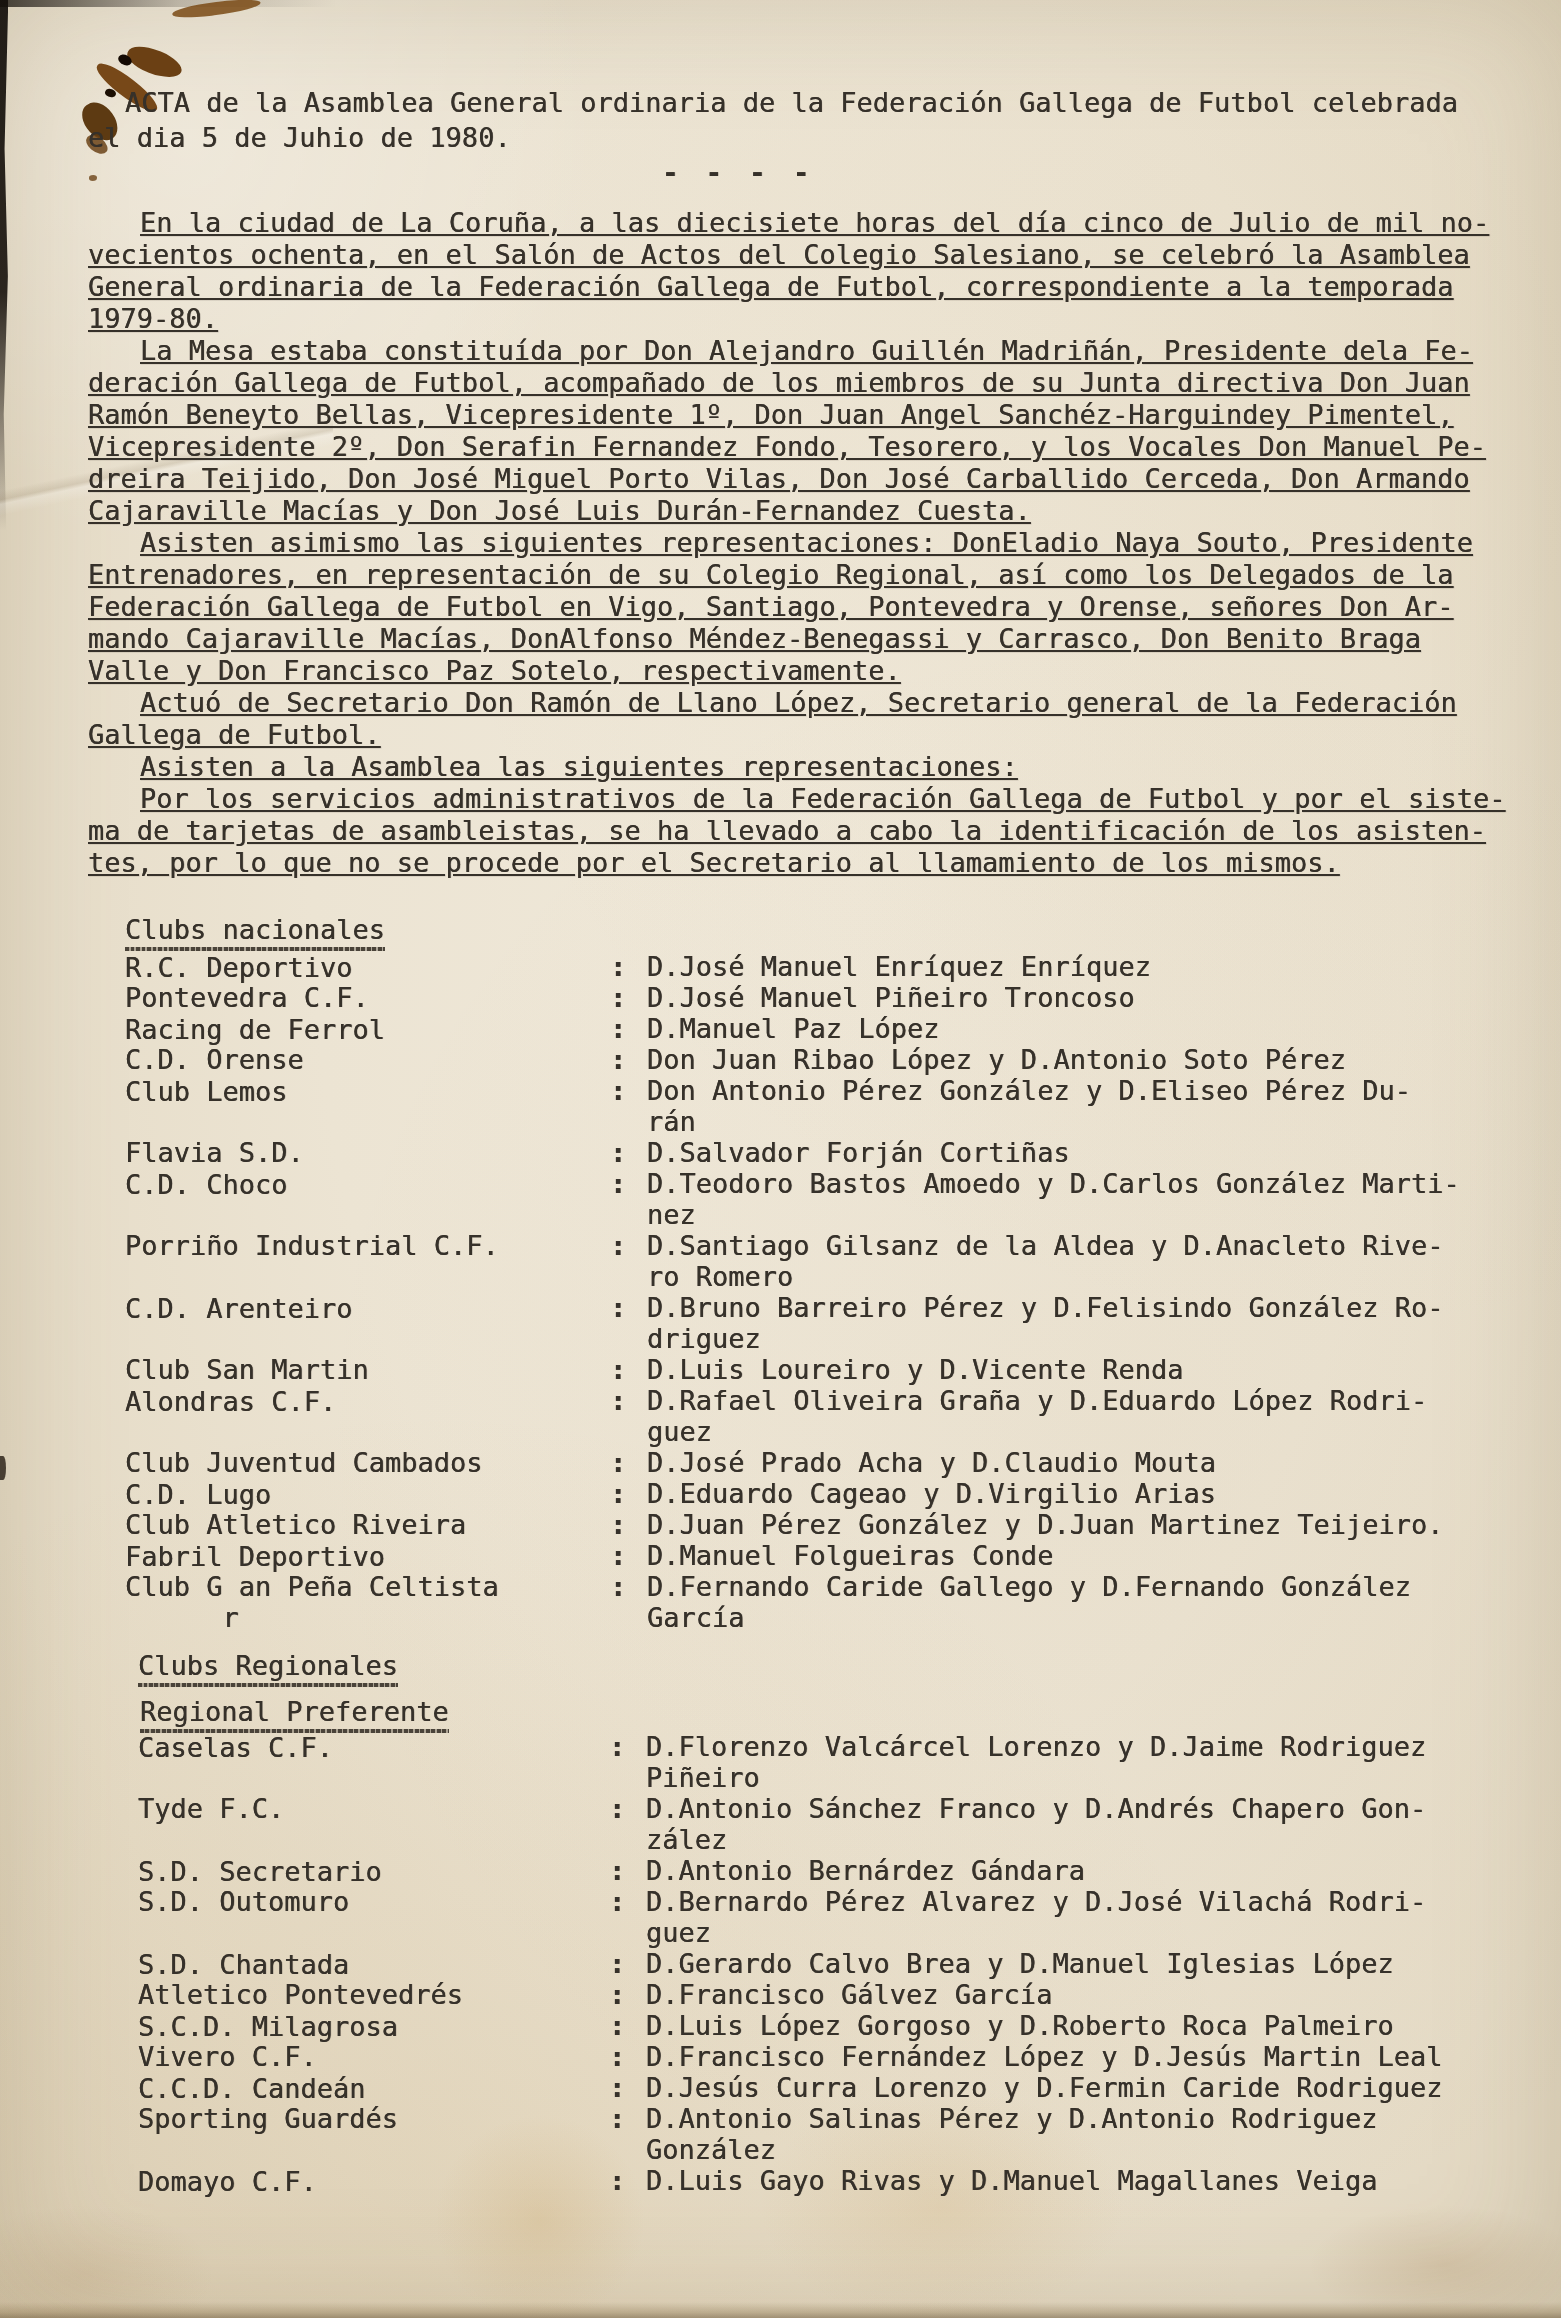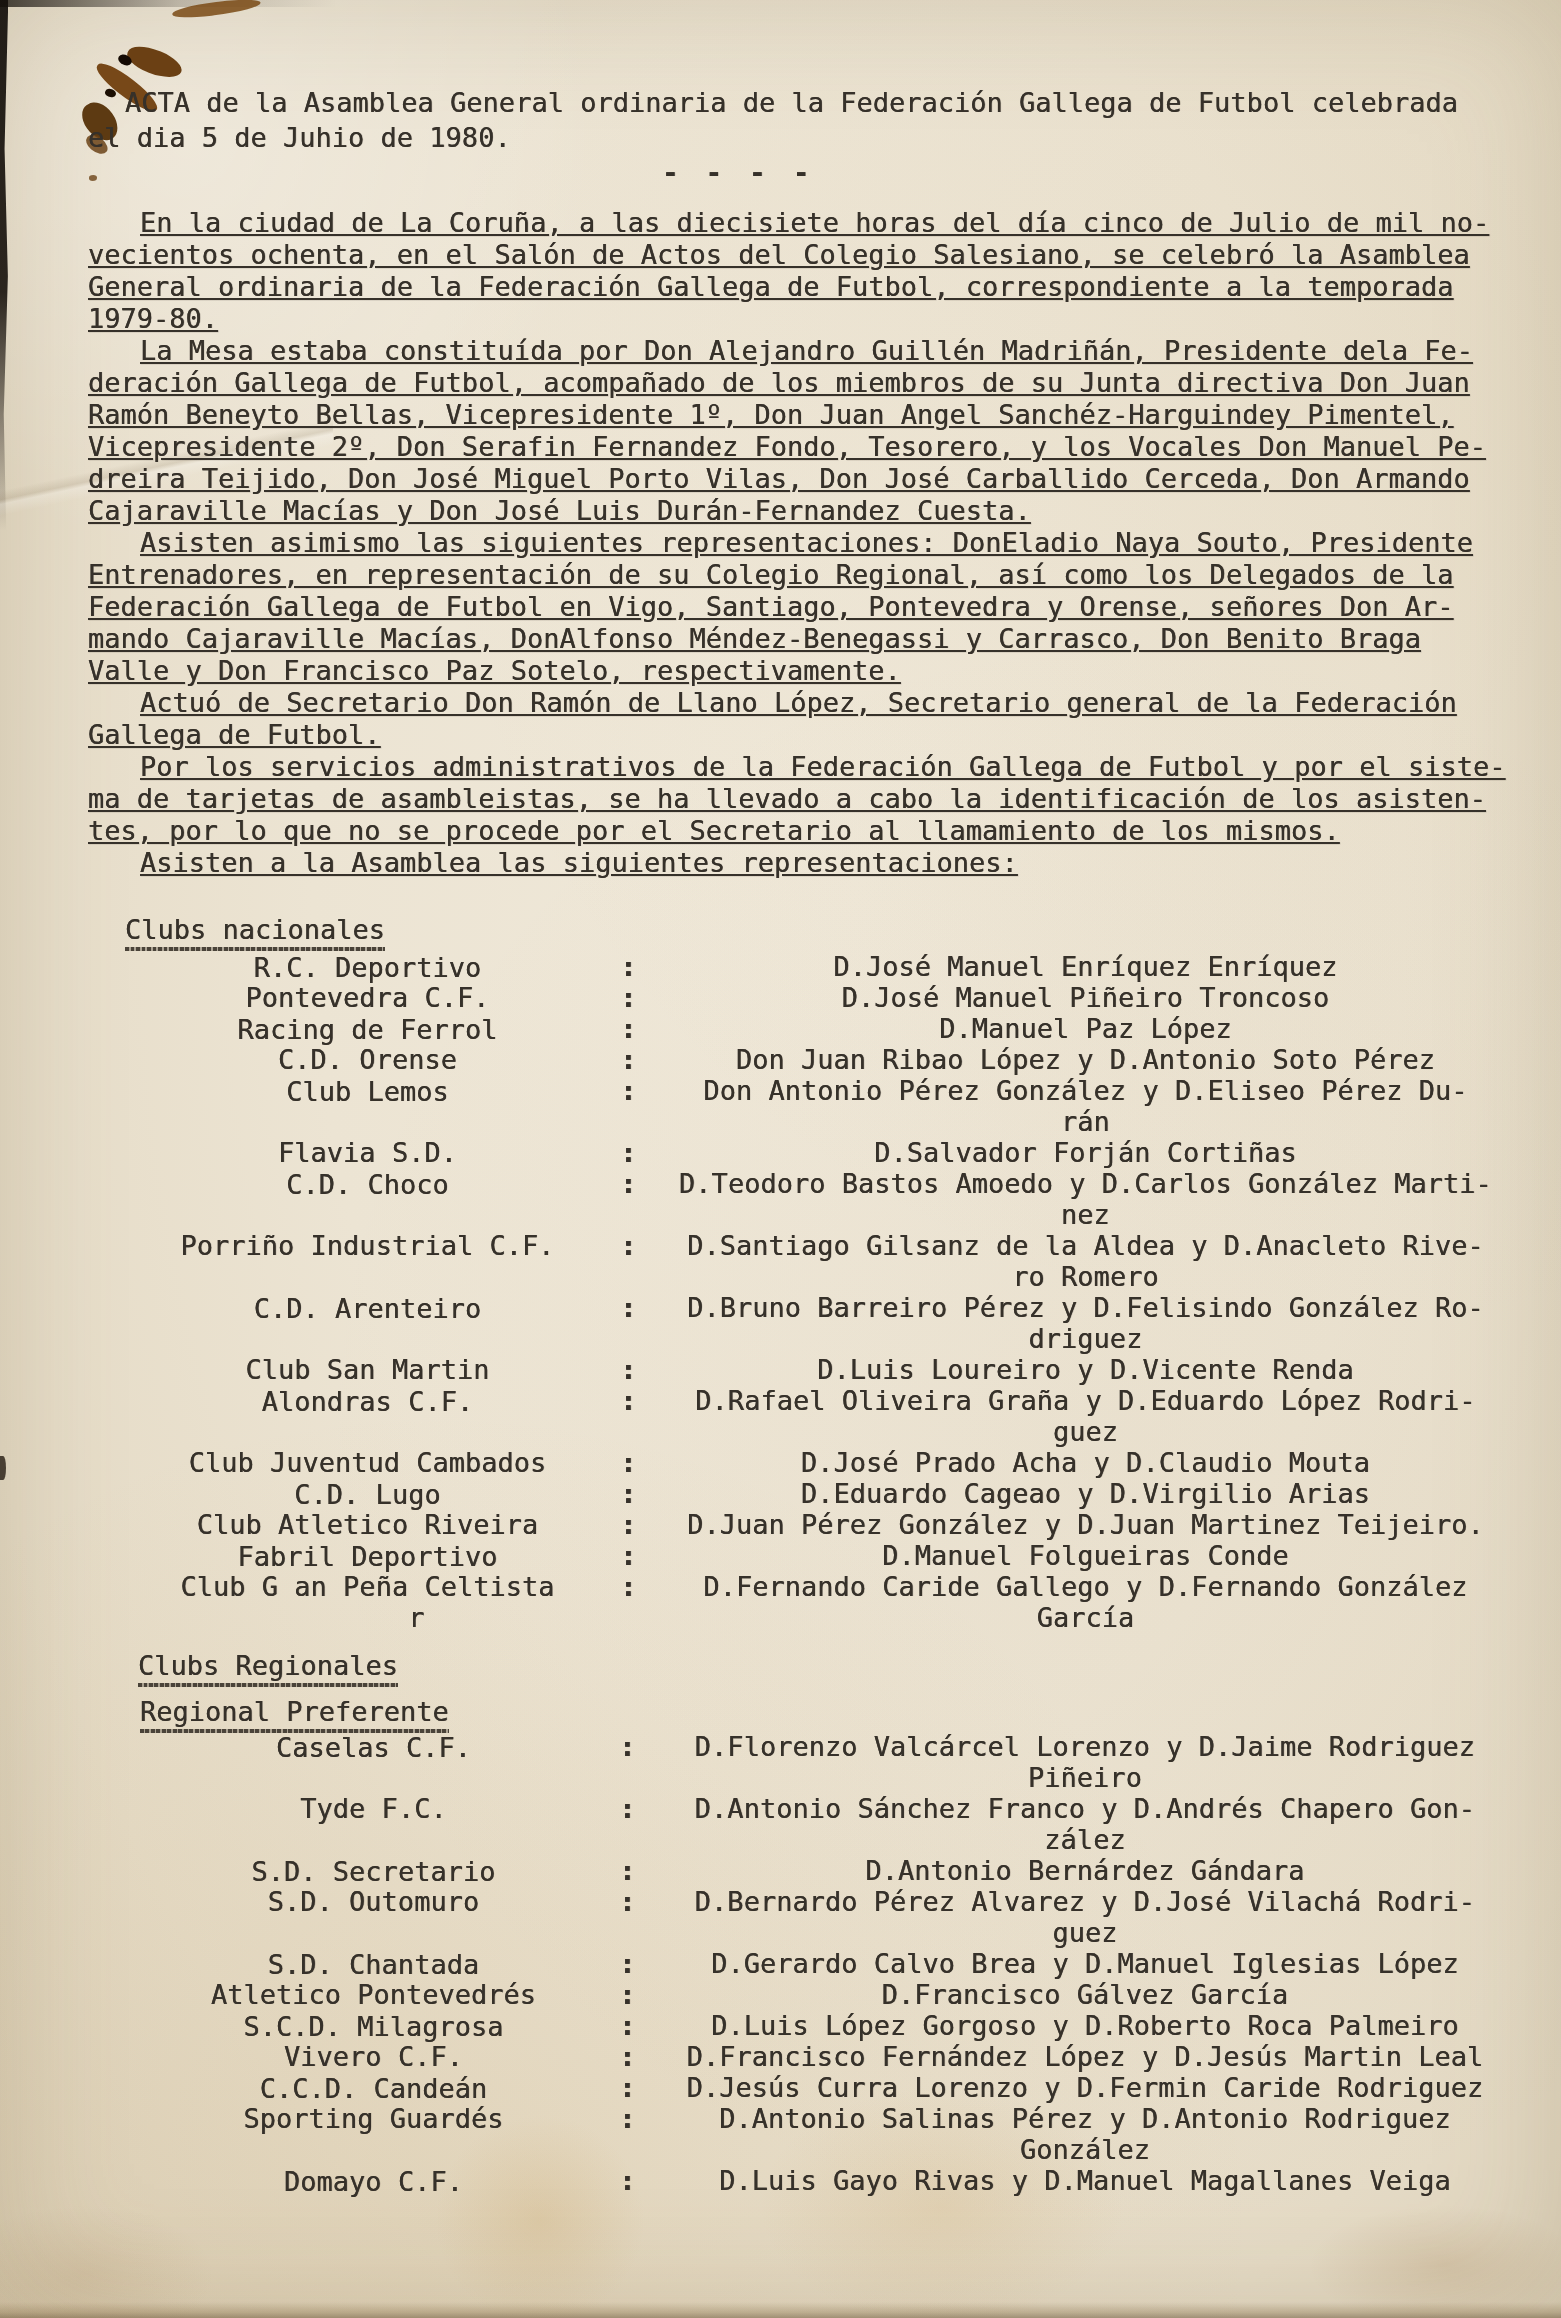--- a/index.html
+++ b/index.html
@@ -25,21 +25,21 @@
   .para .line.indent{padding-left:52px;}
   .heading{position:absolute;line-height:31px;display:inline-block;}
   .underlined::after{content:"";display:block;height:4.6px;margin-top:1.8px;
     background:repeating-linear-gradient(90deg,#4a4339 0 3.7px, rgba(74,67,57,.38) 3.7px 5.5px);}
   #h-nac{top:914px;left:125px;}
   #h-reg{top:1650px;left:138px;}
   #h-pref{top:1696px;left:140px;}
   .table{position:absolute;line-height:31px;}
   #table-nac{top:951px;left:125px;right:37px;}
   #table-reg{top:1731px;left:138px;right:37px;}
-  .trow{display:flex;align-items:flex-start;text-align:center;}
+  .trow{display:flex;align-items:flex-start;}
   #table-nac .c-club{width:485px;flex:none;}
   #table-reg .c-club{width:471px;flex:none;}
   .c-colon{width:37px;flex:none;font-weight:bold;}
   .c-reps{flex:1;}
   .trow:nth-child(odd) .c-club{transform:translateY(0.9px);}
   
   .edge-left{position:absolute;left:0;top:0;width:8.3px;height:531px;opacity:.92;
     background:linear-gradient(180deg,#120e0a 0%,#1c1610 55%,rgba(28,22,16,0) 100%);
     clip-path:polygon(0 0,100% 0,55% 28%,95% 52%,45% 78%,75% 100%,0 100%);}
   .edge-top{position:absolute;left:0;top:0;width:397px;height:6.5px;
@@ -116,27 +116,27 @@
           <div class="line">Entrenadores, en representación de su Colegio Regional, así como los Delegados de la</div>
           <div class="line">Federación Gallega de Futbol en Vigo, Santiago, Pontevedra y Orense, señores Don Ar-</div>
           <div class="line">mando Cajaraville Macías, DonAlfonso Méndez-Benegassi y Carrasco, Don Benito Braga</div>
           <div class="line">Valle y Don Francisco Paz Sotelo, respectivamente.</div>
         </div>
         <div class="para">
           <div class="line indent">Actuó de Secretario Don Ramón de Llano López, Secretario general de la Federación</div>
           <div class="line">Gallega de Futbol.</div>
         </div>
         <div class="para">
+          <div class="line indent">Asisten a la Asamblea las siguientes representaciones:</div>
+        </div>
+        <div class="para">
           <div class="line indent">Por los servicios administrativos de la Federación Gallega de Futbol y por el siste-</div>
           <div class="line">ma de tarjetas de asambleistas, se ha llevado a cabo la identificación de los asisten-</div>
           <div class="line">tes, por lo que no se procede por el Secretario al llamamiento de los mismos.</div>
         </div>
-        <div class="para">
-          <div class="line indent">Asisten a la Asamblea las siguientes representaciones:</div>
-        </div>
       </div>
 
     <div class="heading underlined" id="h-nac">Clubs nacionales</div>
     <div class="table" id="table-nac">
         <div class="trow">
           <div class="c-club">
             <div class="line">R.C. Deportivo</div>
           </div>
           <div class="c-colon">:</div>
           <div class="c-reps">

